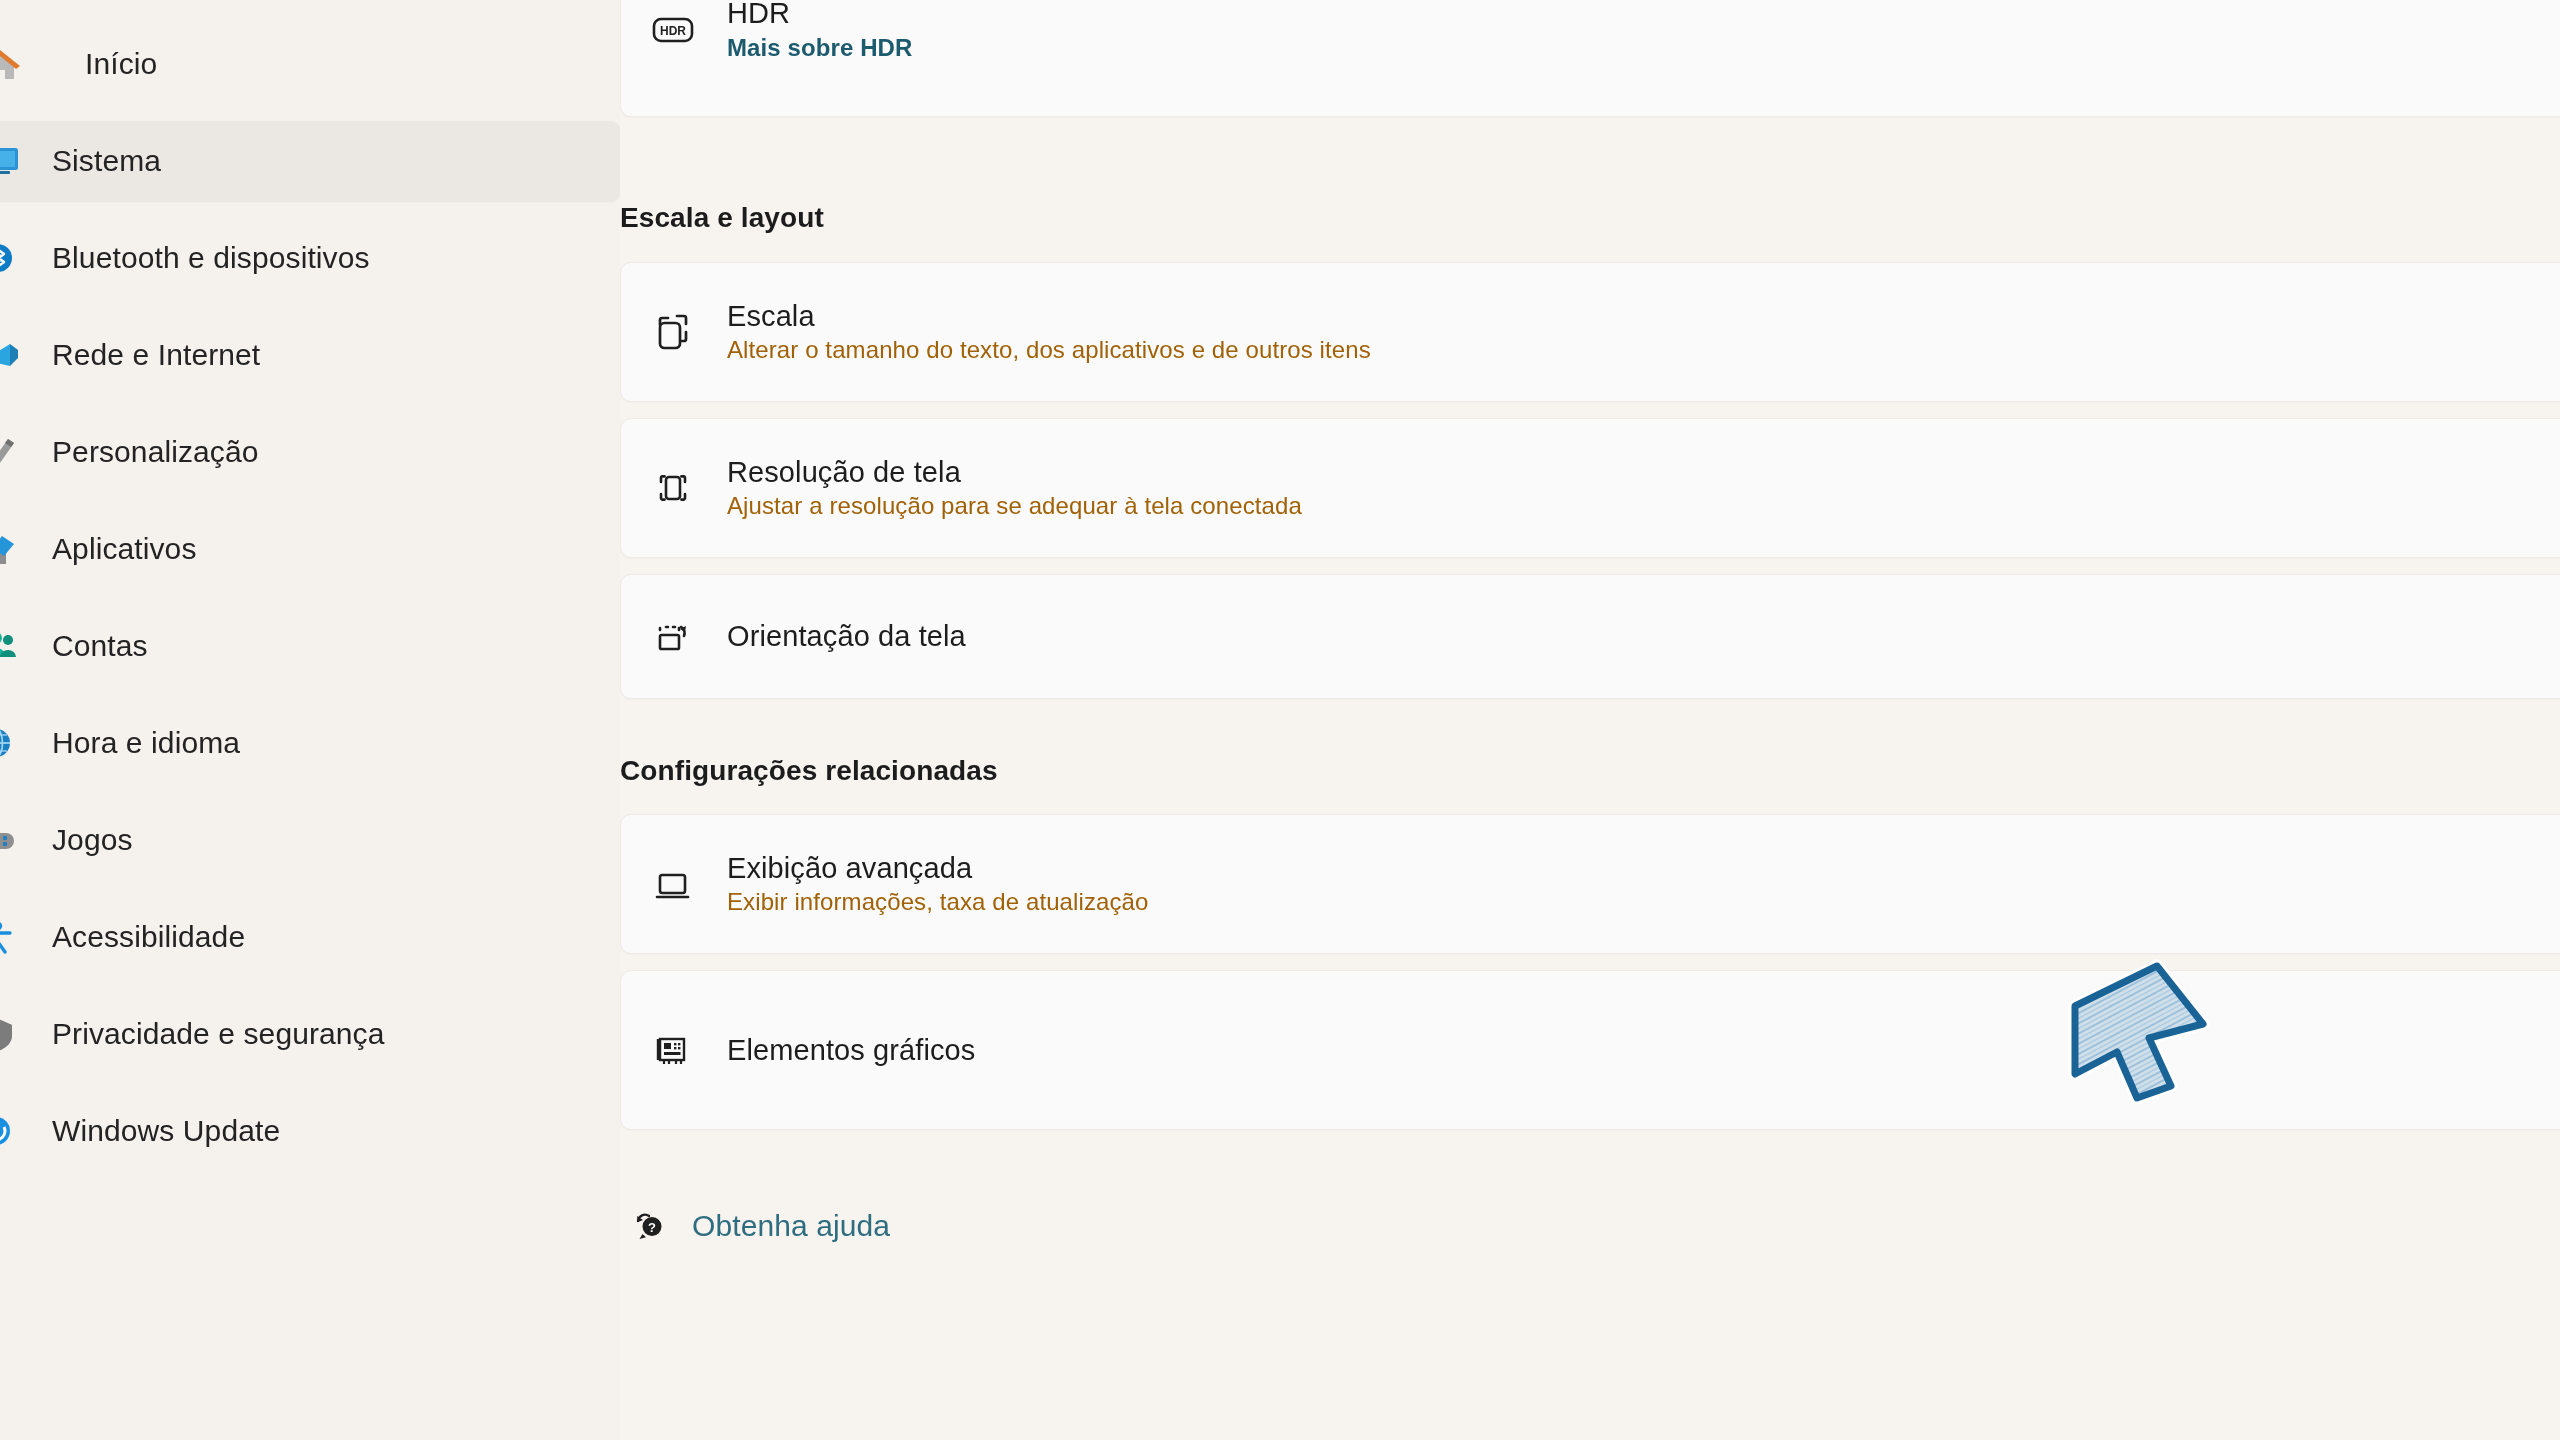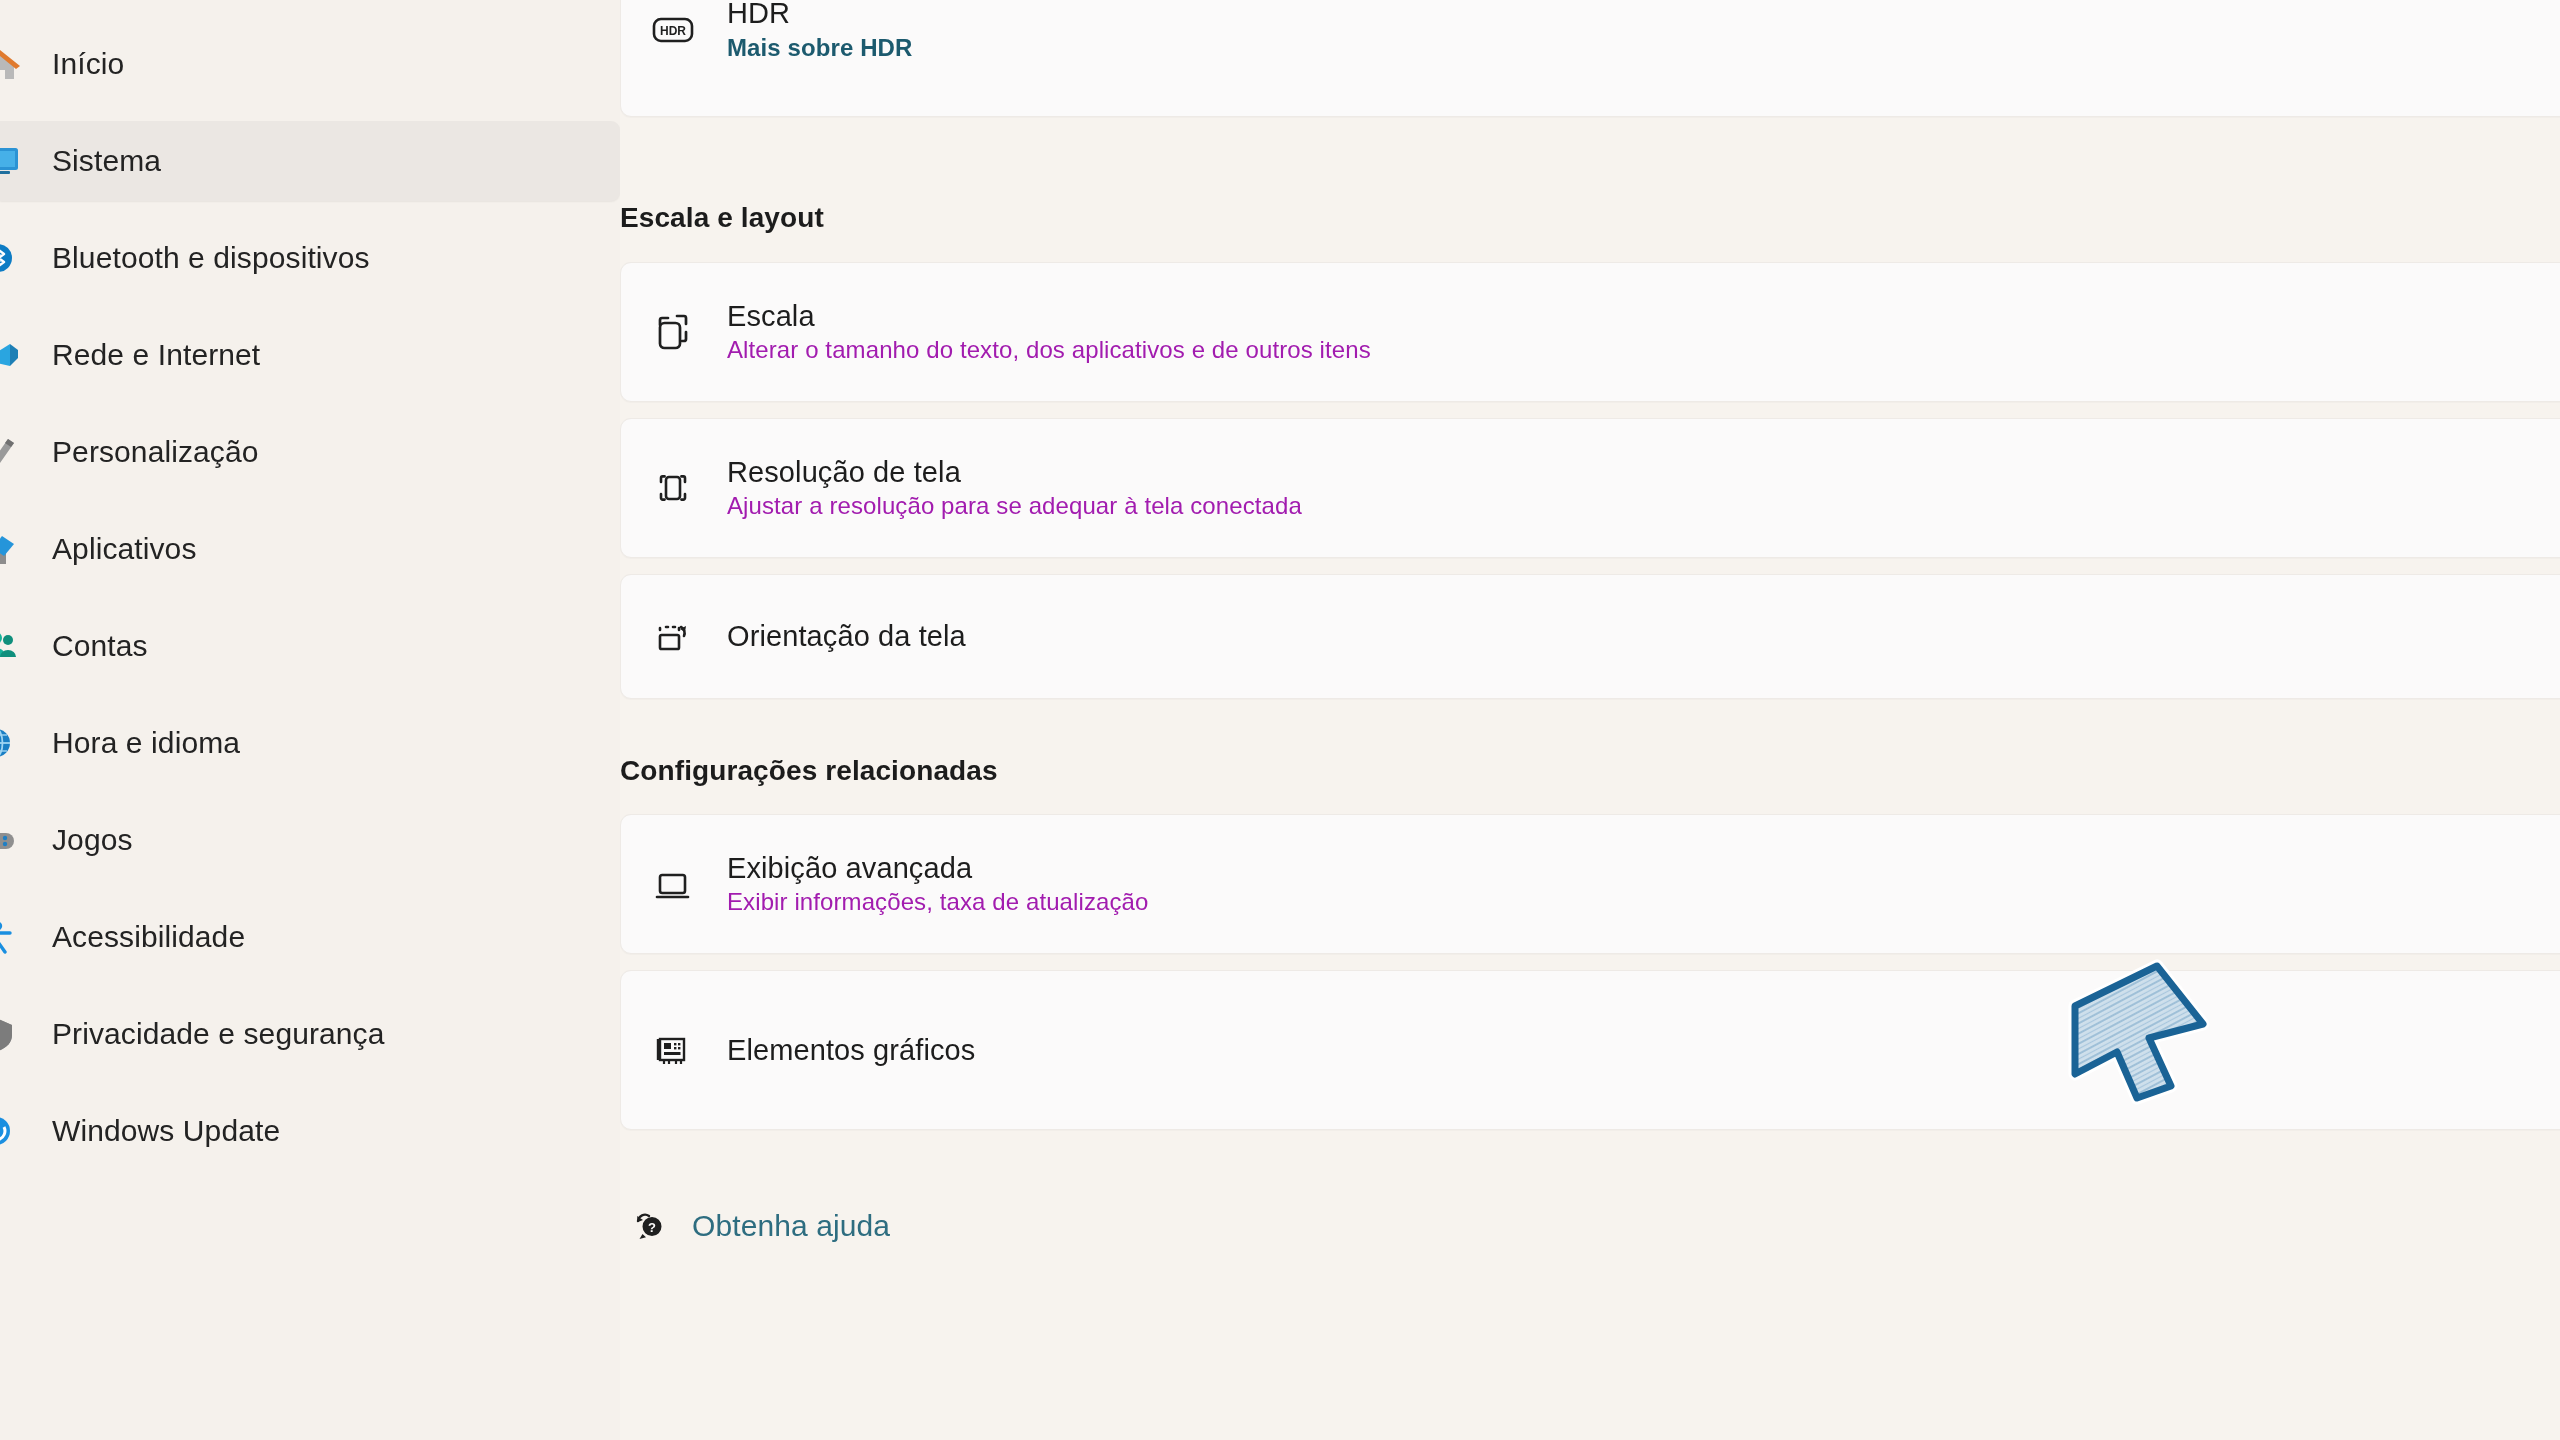--- a/index.html
+++ b/index.html
@@ -98,21 +98,21 @@
   }
   .card-text { display:flex; flex-direction:column; justify-content:center; gap:3px; }
   .card-title {
     font-size:29px;
     color:#1d1d1d;
     line-height:1.18;
     letter-spacing:.1px;
   }
   .card-sub {
     font-size:24px;
-    color:#a21caf;
+    color:#a16207;
     line-height:1.2;
     letter-spacing:.1px;
   }
   .card-sub.link { color:#1c5a6e; font-weight:bold; }
 
   .section-heading {
     font-size:28px;
     font-weight:bold;
     color:#1c1c1c;
     letter-spacing:.1px;
@@ -137,21 +137,21 @@
   }
 </style>
 </head>
 <body>
 
 <div id="app">
 
   <nav class="sidebar">
     <ul class="nav-list">
 
-      <li class="nav-item" style="margin-top:10px;">
+      <li class="nav-item" style="margin-top:10px;gap:33px;">
         <span class="nav-icon">
           <svg width="52" height="38" viewBox="0 0 52 38">
             <path d="M26 6 L44 20 L40 20 L40 34 L31 34 L31 25 L21 25 L21 34 L12 34 L12 20 L8 20 Z" fill="#b9b9b9"></path>
             <path d="M26 5 L46 21 L42 24 L26 11 L10 24 L6 21 Z" fill="#e07a2e"></path>
           </svg>
         </span>
         <span class="nav-label">Início</span>
       </li>
 
       <li class="nav-item selected">

